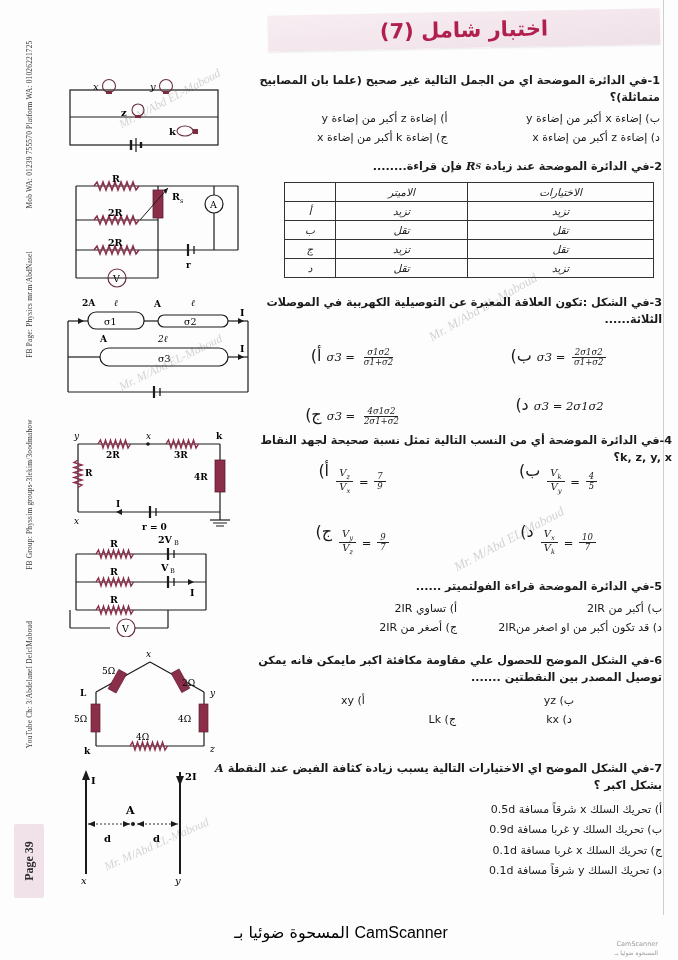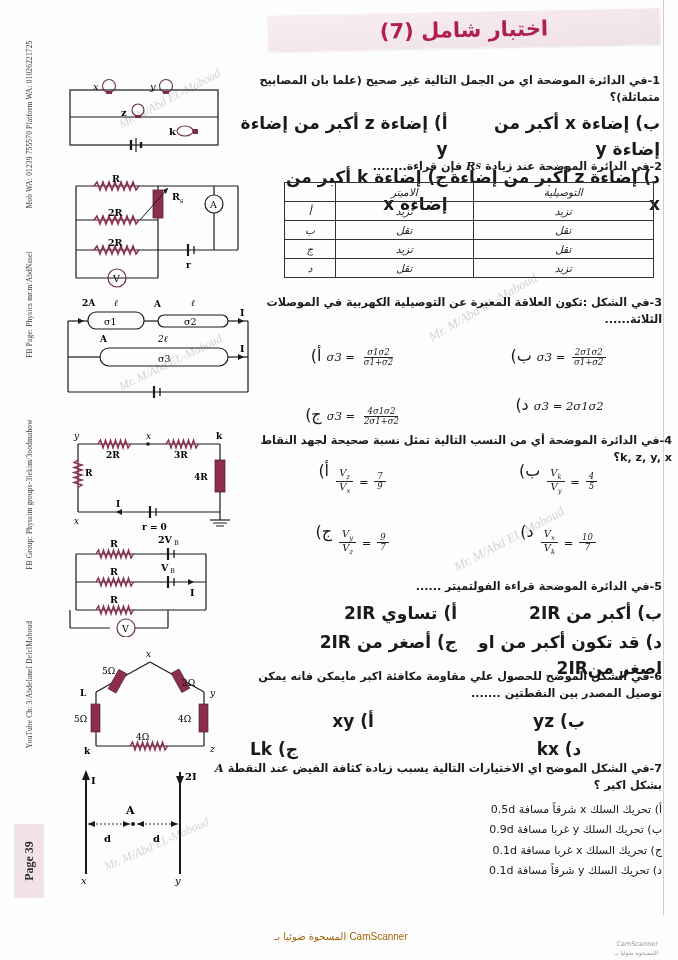--- a/index.html
+++ b/index.html
@@ -110,23 +110,22 @@
   }
   .q .stem { font-weight: 600; }
   .opts {
     display: flex;
     flex-wrap: wrap;
     direction: rtl;
     margin-top: 2px;
   }
   .opts .op {
     width: 50%;
-    font-size: 17px;
+    font-size: 11px;
     padding: 1px 0;
-    font-weight: bold;
   }
 
   
   .frac {
     display: inline-flex;
     flex-direction: column;
     align-items: center;
     vertical-align: middle;
     margin: 12px 2px;
     font-size: 8.5px;
@@ -178,22 +177,22 @@
   }
 
   
   .footer {
     position: absolute;
     left: 4px;
     right: 0;
     bottom: 18px;
     text-align: center;
     direction: rtl;
-    font-size: 10px;
-    color: #a16207;
+    font-size: 16px;
+    color: #000000;
   }
   .footer .cs { font-family: "Liberation Sans", sans-serif; direction: ltr; }
   .footer-sub {
     position: absolute;
     right: 20px;
     bottom: 4px;
     font-size: 6px;
     color: #9a9a9a;
     direction: rtl;
   }
@@ -281,21 +280,21 @@
           <span>R</span>
           <sub>S</sub>
         </span>
       <span>فإن قراءة........</span>
     </div>
   </div>
 
   <table class="opt-table" style="position:absolute; left:284px; top:182px; width:370px;">
     <thead>
       <tr>
-        <th>التوصيلية</th>
+        <th>الاختيارات</th>
         <th>الاميتر</th>
         <th class="lead"></th>
       </tr>
     </thead>
     <tbody>
       <tr>
         <td>تزيد</td>
         <td>تزيد</td>
         <td>أ</td>
       </tr>
@@ -595,29 +594,29 @@
 
       <line x1="12" y1="78" x2="12" y2="96" stroke="#1a1a1a" stroke-width="1.2"></line>
       <line x1="12" y1="96" x2="52" y2="96" stroke="#1a1a1a" stroke-width="1.2"></line>
       <circle cx="68" cy="96" r="9" fill="none" stroke="#6a2f3f" stroke-width="1.2"></circle>
       <text x="64" y="100" font-size="9.5" font-family="DejaVu Serif, serif">V</text>
       <line x1="77" y1="96" x2="110" y2="96" stroke="#1a1a1a" stroke-width="1.2"></line>
       <line x1="110" y1="96" x2="110" y2="78" stroke="#1a1a1a" stroke-width="1.2"></line>
     </svg>
   </div>
 
-  <div class="q" style="left:250px; top:652px; width:412px;margin-top:16px;">
+  <div class="q" style="left:250px; top:652px; width:412px;">
     <div class="stem">
       <span>6-</span><span>في الشكل الموضح للحصول علي مقاومة مكافئة اكبر مايمكن فانه يمكن توصيل المصدر بين النقطتين .......</span>
     </div>
     <div class="opts" style="margin-top:4px;">
       <div class="op" style="text-align:center;">ب) yz</div>
       <div class="op" style="text-align:center;">أ) xy</div>
       <div class="op" style="text-align:center;">د) kx</div>
-      <div class="op" style="text-align:left;">ج) Lk</div>
+      <div class="op" style="text-align:right;">ج) Lk</div>
     </div>
   </div>
 
   <div class="fig" style="left:58px; top:648px;">
     <svg width="195" height="112" viewBox="0 0 195 112">
 
       <line x1="92" y1="14" x2="38" y2="44" stroke="#1a1a1a" stroke-width="1.2"></line>
       <line x1="92" y1="14" x2="146" y2="44" stroke="#1a1a1a" stroke-width="1.2"></line>
       <line x1="38" y1="44" x2="38" y2="98" stroke="#1a1a1a" stroke-width="1.2"></line>
       <line x1="146" y1="44" x2="146" y2="98" stroke="#1a1a1a" stroke-width="1.2"></line>

